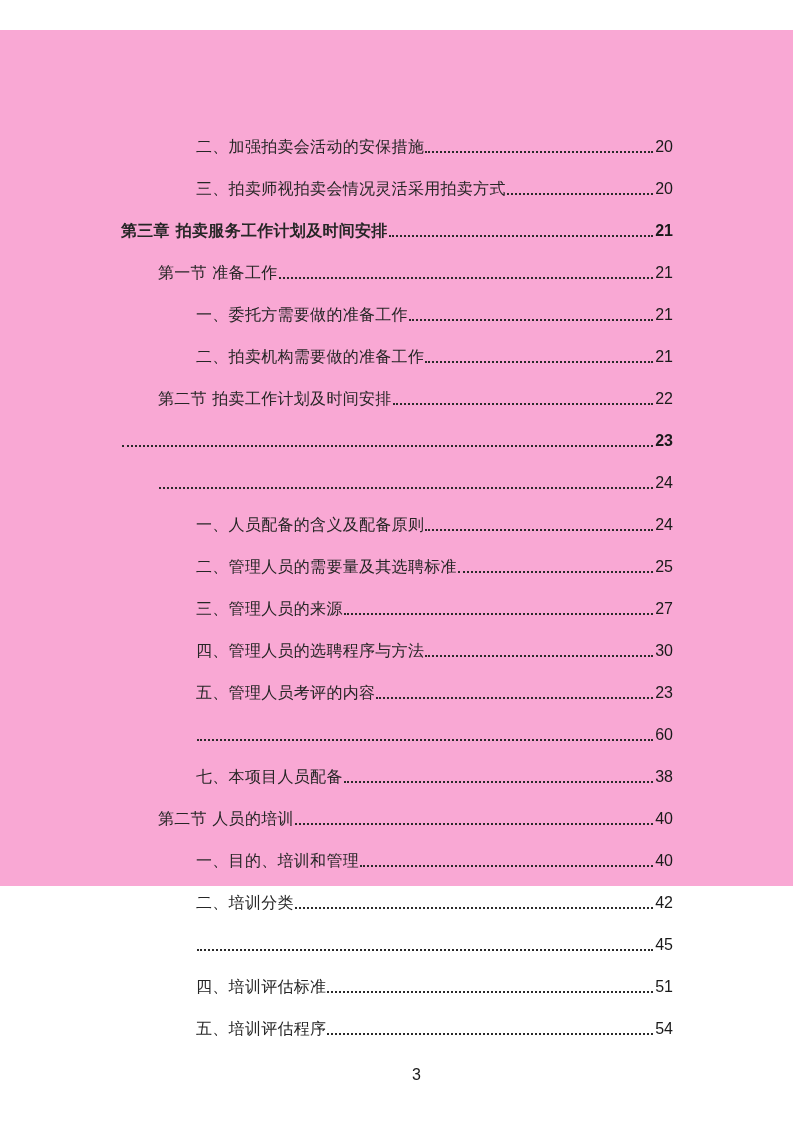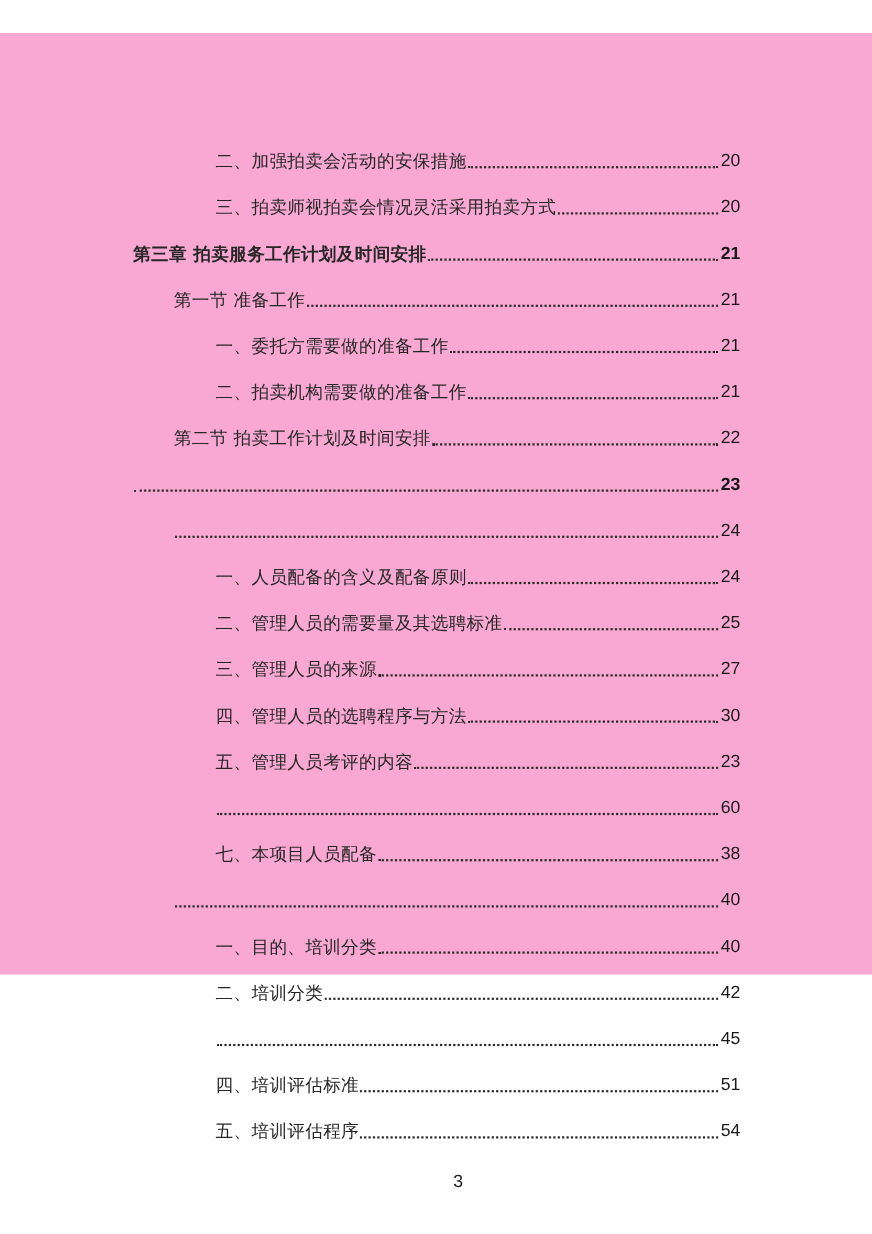--- a/index.html
+++ b/index.html
@@ -175,26 +175,27 @@
       <span class="toc-page">60</span>
     </div>
 
     <div class="toc-row level-2" style="top:636px">
       <span class="toc-title">七、本项目人员配备</span>
       <span class="toc-leader"></span>
       <span class="toc-page">38</span>
     </div>
 
     <div class="toc-row level-1" style="top:678px">
+      <span class="toc-title">第二节  人员的培训</span>
       <span class="toc-leader"></span>
       <span class="toc-page">40</span>
     </div>
 
     <div class="toc-row level-2" style="top:720px">
-      <span class="toc-title">一、目的、培训分类</span>
+      <span class="toc-title">一、目的、培训和管理</span>
       <span class="toc-leader"></span>
       <span class="toc-page">40</span>
     </div>
 
     <div class="toc-row level-2" style="top:762px">
       <span class="toc-title">二、培训分类</span>
       <span class="toc-leader"></span>
       <span class="toc-page">42</span>
     </div>
 

